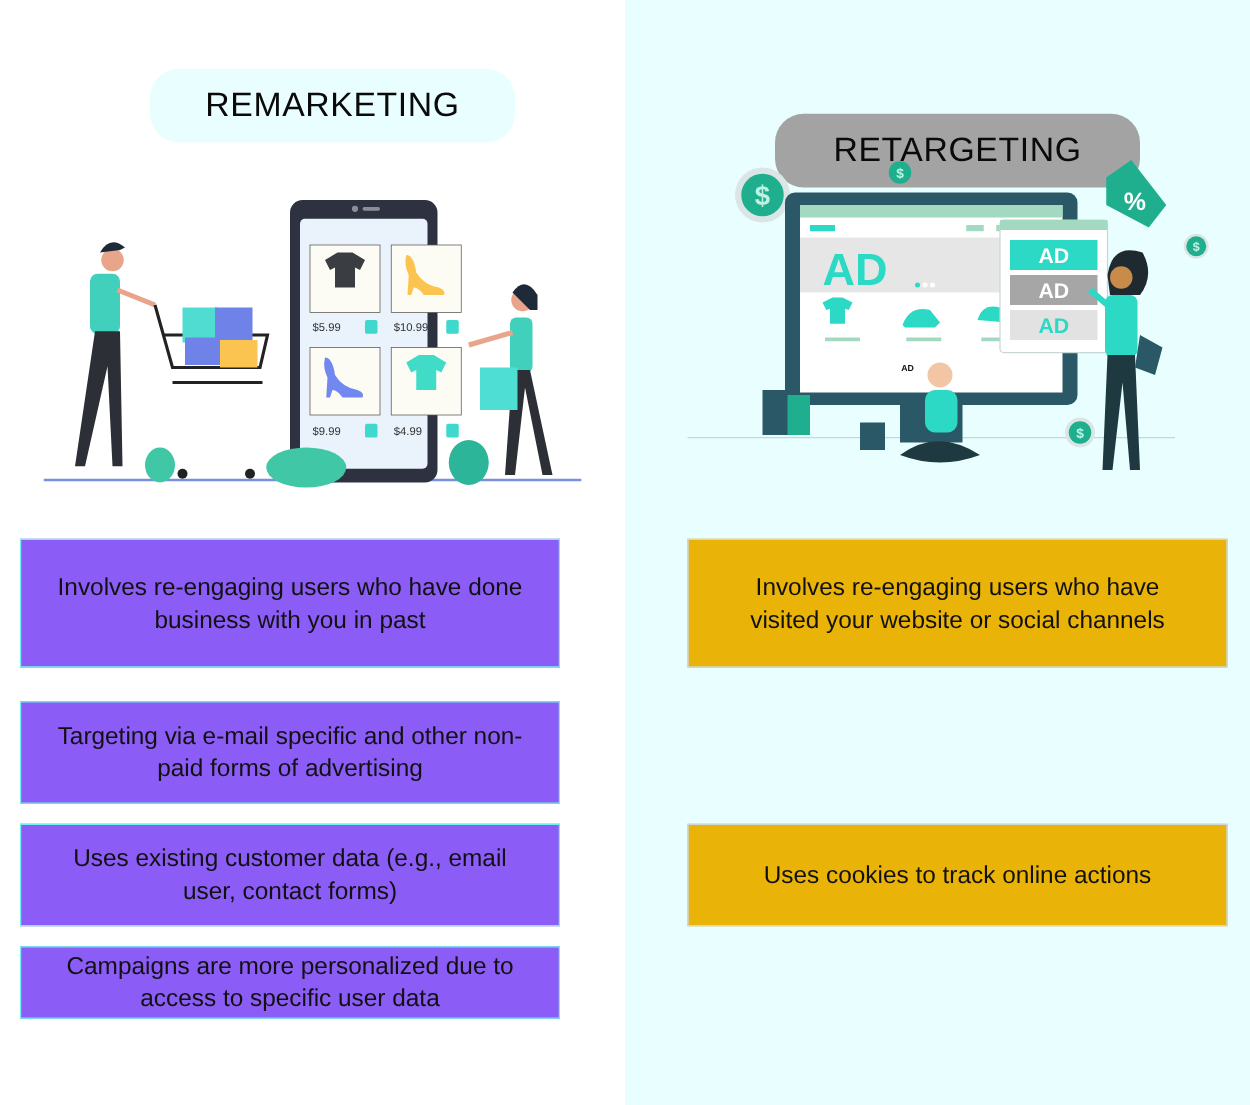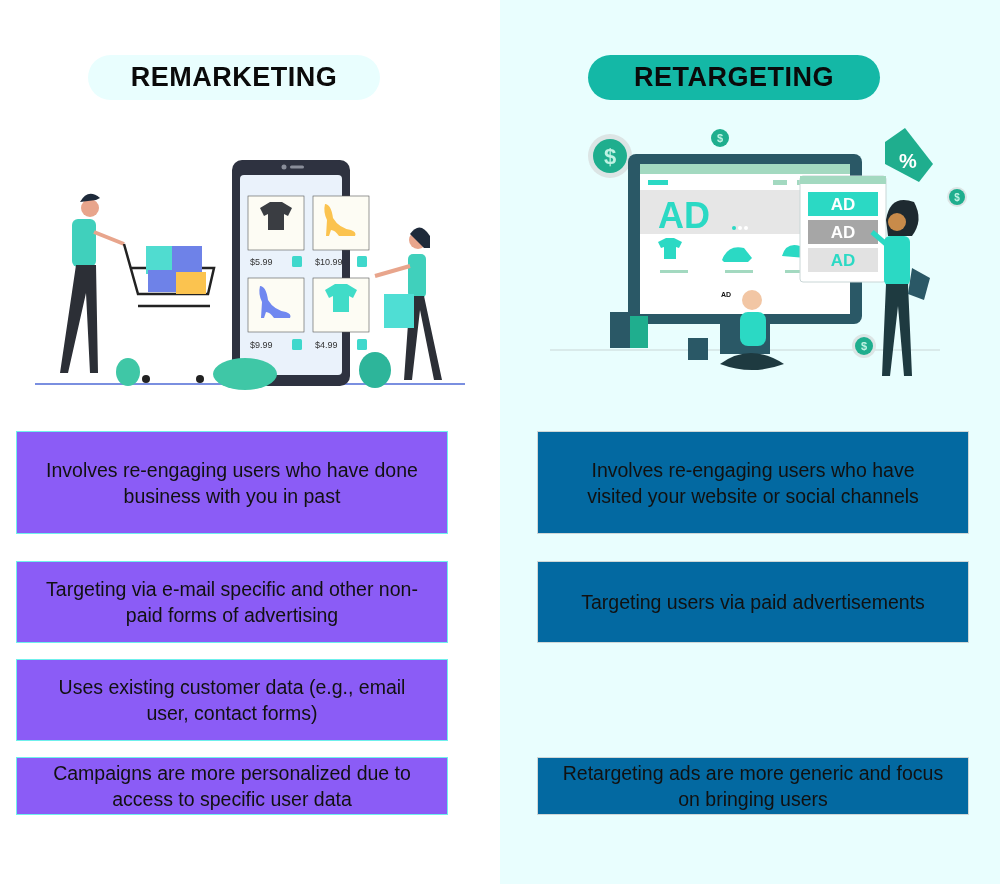--- a/index.html
+++ b/index.html
@@ -4,36 +4,36 @@
 <style>
   * { box-sizing: border-box; margin: 0; padding: 0; }
   html, body { width: 1000px; height: 884px; overflow: hidden; background: #ffffff; }
   body { font-family: "Liberation Sans", "DejaVu Sans", sans-serif; color: #111; position: relative; }
 
   .panel { position: absolute; top: 0; height: 884px; }
   .panel.left { left: 0; width: 500px; background: #ffffff; }
   .panel.right { left: 500px; width: 500px; background: #E9FEFE; }
 
   .pill {
-    position: absolute; top: 55px; left: 88px; width: 292px; height: 45px;
+    position: absolute; top: 55px; left: 120px; width: 292px; height: 59px;
     border-radius: 23px; display: flex; align-items: center; justify-content: center;
-    font-weight: 700; font-size: 27px; letter-spacing: 0.5px; color: #0a0a0a;
+    font-weight: 400; font-size: 27px; letter-spacing: 0.5px; color: #0a0a0a;
   }
   .panel.left .pill { background: #E9FEFE; }
-  .panel.right .pill { background: #14b8a6; }
+  .panel.right .pill { background: #a3a3a3; margin-top: 36px; }
 
   .illus { position: absolute; top: 120px; left: 20px; width: 460px; height: 290px; }
 
   .box {
     position: absolute; width: 432px;
     display: flex; align-items: center; justify-content: center; text-align: center;
     font-size: 19.5px; line-height: 26px; color: #111; padding: 0 24px;
   }
   .panel.left .box { left: 16px; background: #8b5cf6; border: 1.5px solid #6FF0EC; }
-  .panel.right .box { left: 37px; background: #0369a1; border: 1.5px solid #cfd6d6; }
+  .panel.right .box { left: 50px; background: #eab308; border: 1.5px solid #cfd6d6; }
   .b0 { top: 431px; height: 103px; }
   .b1 { top: 561px; height: 82px; }
   .b2 { top: 659px; height: 82px; }
   .b3 { top: 757px; height: 58px; }
 </style>
 </head>
 <body>
 
 <section class="panel left">
   <div class="pill">REMARKETING</div>
@@ -189,15 +189,14 @@
       <path d="M366 100 q4 -26 28 -18 q10 18 -2 34 h-24z" fill="#1E2A30"></path>
       <circle cx="377" cy="102" r="9" fill="#C88B4A"></circle>
       <rect x="364" y="116" width="26" height="50" rx="6" fill="#2BD9C4"></rect>
       <line x1="366" y1="124" x2="352" y2="112" stroke="#2BD9C4" stroke-width="5"></line>
       <path d="M366 164 l-4 92 h8 l8 -70 l6 70 h8 l-4 -92z" fill="#1E3A40"></path>
       <path d="M392 148 l18 10 l-6 22 l-16 -6z" fill="#2A5866"></path>
     </g>
   </svg>
 
   <div class="box b0">Involves re-engaging users who have visited your website or social channels</div>
-  <div class="box b1">Targeting users via paid advertisements</div>
-  <div class="box b3">Retargeting ads are more generic and focus on bringing users</div>
+  <div class="box b2">Uses cookies to track online actions</div>
 </section>
 
 </body></html>

